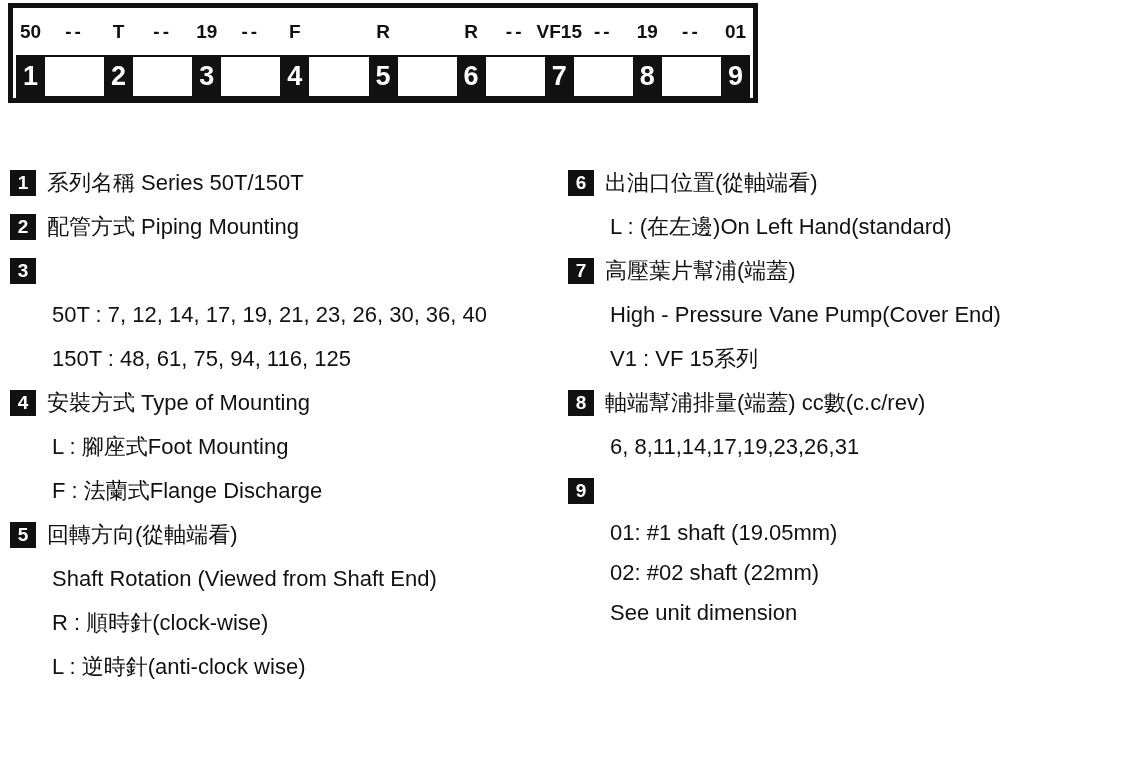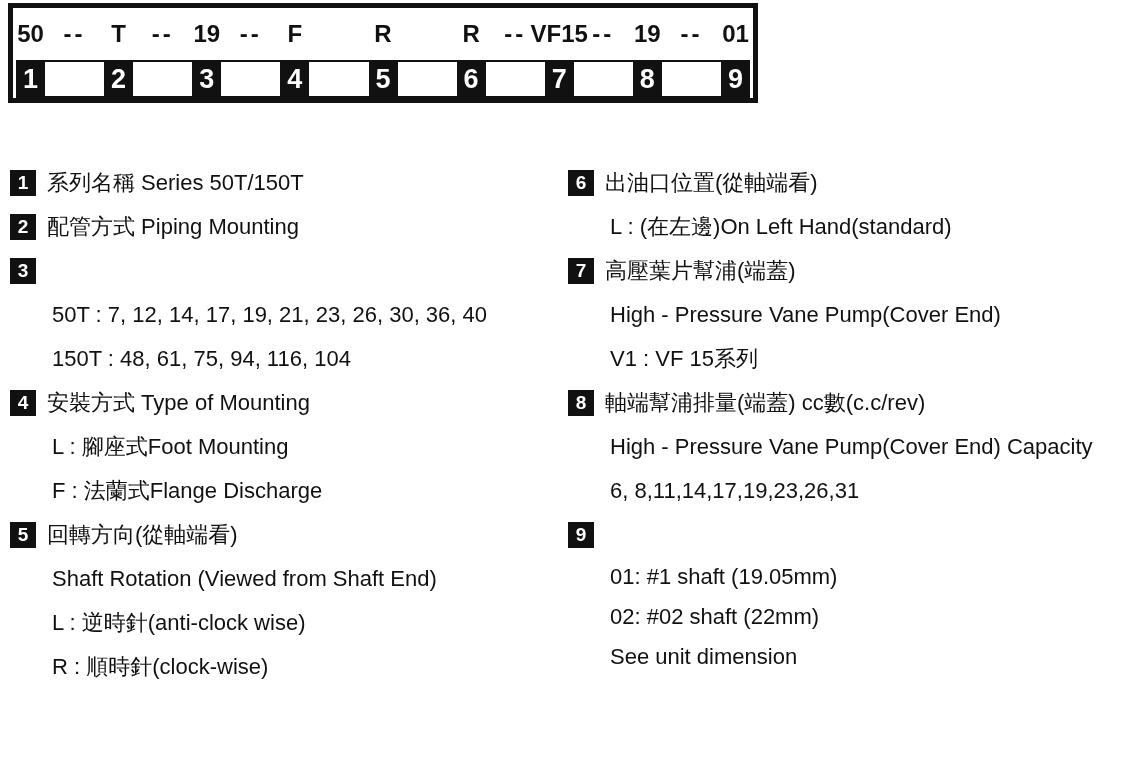--- a/index.html
+++ b/index.html
@@ -29,21 +29,21 @@
     background: #ffffff;
     display: flex;
     flex-direction: column;
   }
   .code-row {
     flex: 1;
     display: flex;
     align-items: center;
     margin: 12px 3px;
     font-weight: bold;
-    font-size: 24px;
+    font-size: 19px;
     white-space: nowrap;
   }
   .code-slot {
     width: 29px;
     display: flex;
     justify-content: center;
     overflow: visible;
   }
   .sep-slot {
     flex: 1;
@@ -188,40 +188,40 @@
           <span class="badge">2</span>
           <span>配管方式 Piping Mounting</span>
         </div>
       </div>
 
       <div>
         <div class="line">
           <span class="badge">3</span>
         </div>
         <div class="line sub">50T : 7, 12, 14, 17, 19, 21, 23, 26, 30, 36, 40</div>
-        <div class="line sub">150T : 48, 61, 75, 94, 116, 104</div>
+        <div class="line sub">150T : 48, 61, 75, 94, 116, 125</div>
       </div>
 
       <div>
         <div class="line">
           <span class="badge">4</span>
           <span>安裝方式 Type of Mounting</span>
         </div>
         <div class="line sub">L : 腳座式Foot Mounting</div>
         <div class="line sub">F : 法蘭式Flange Discharge</div>
       </div>
 
       <div>
         <div class="line">
           <span class="badge">5</span>
           <span>回轉方向(從軸端看)</span>
         </div>
         <div class="line sub">Shaft Rotation (Viewed from Shaft End)</div>
+        <div class="line sub">R : 順時針(clock-wise)</div>
         <div class="line sub">L : 逆時針(anti-clock wise)</div>
-        <div class="line sub">R : 順時針(clock-wise)</div>
       </div>
 
     </div>
 
     <div class="col-right">
 
       <div>
         <div class="line">
           <span class="badge">6</span>
           <span>出油口位置(從軸端看)</span>
@@ -236,21 +236,20 @@
         </div>
         <div class="line sub">High - Pressure Vane Pump(Cover End)</div>
         <div class="line sub">V1 : VF 15系列</div>
       </div>
 
       <div>
         <div class="line">
           <span class="badge">8</span>
           <span>軸端幫浦排量(端蓋) cc數(c.c/rev)</span>
         </div>
-        <div class="line sub">High - Pressure Vane Pump(Cover End) Capacity</div>
         <div class="line sub">6, 8,11,14,17,19,23,26,31</div>
       </div>
 
       <div>
         <div class="line">
           <span class="badge">9</span>
         </div>
         <div class="line sub tight">01: #1 shaft (19.05mm)</div>
         <div class="line sub tight">02: #02 shaft (22mm)</div>
         <div class="line sub tight">See unit dimension</div>

